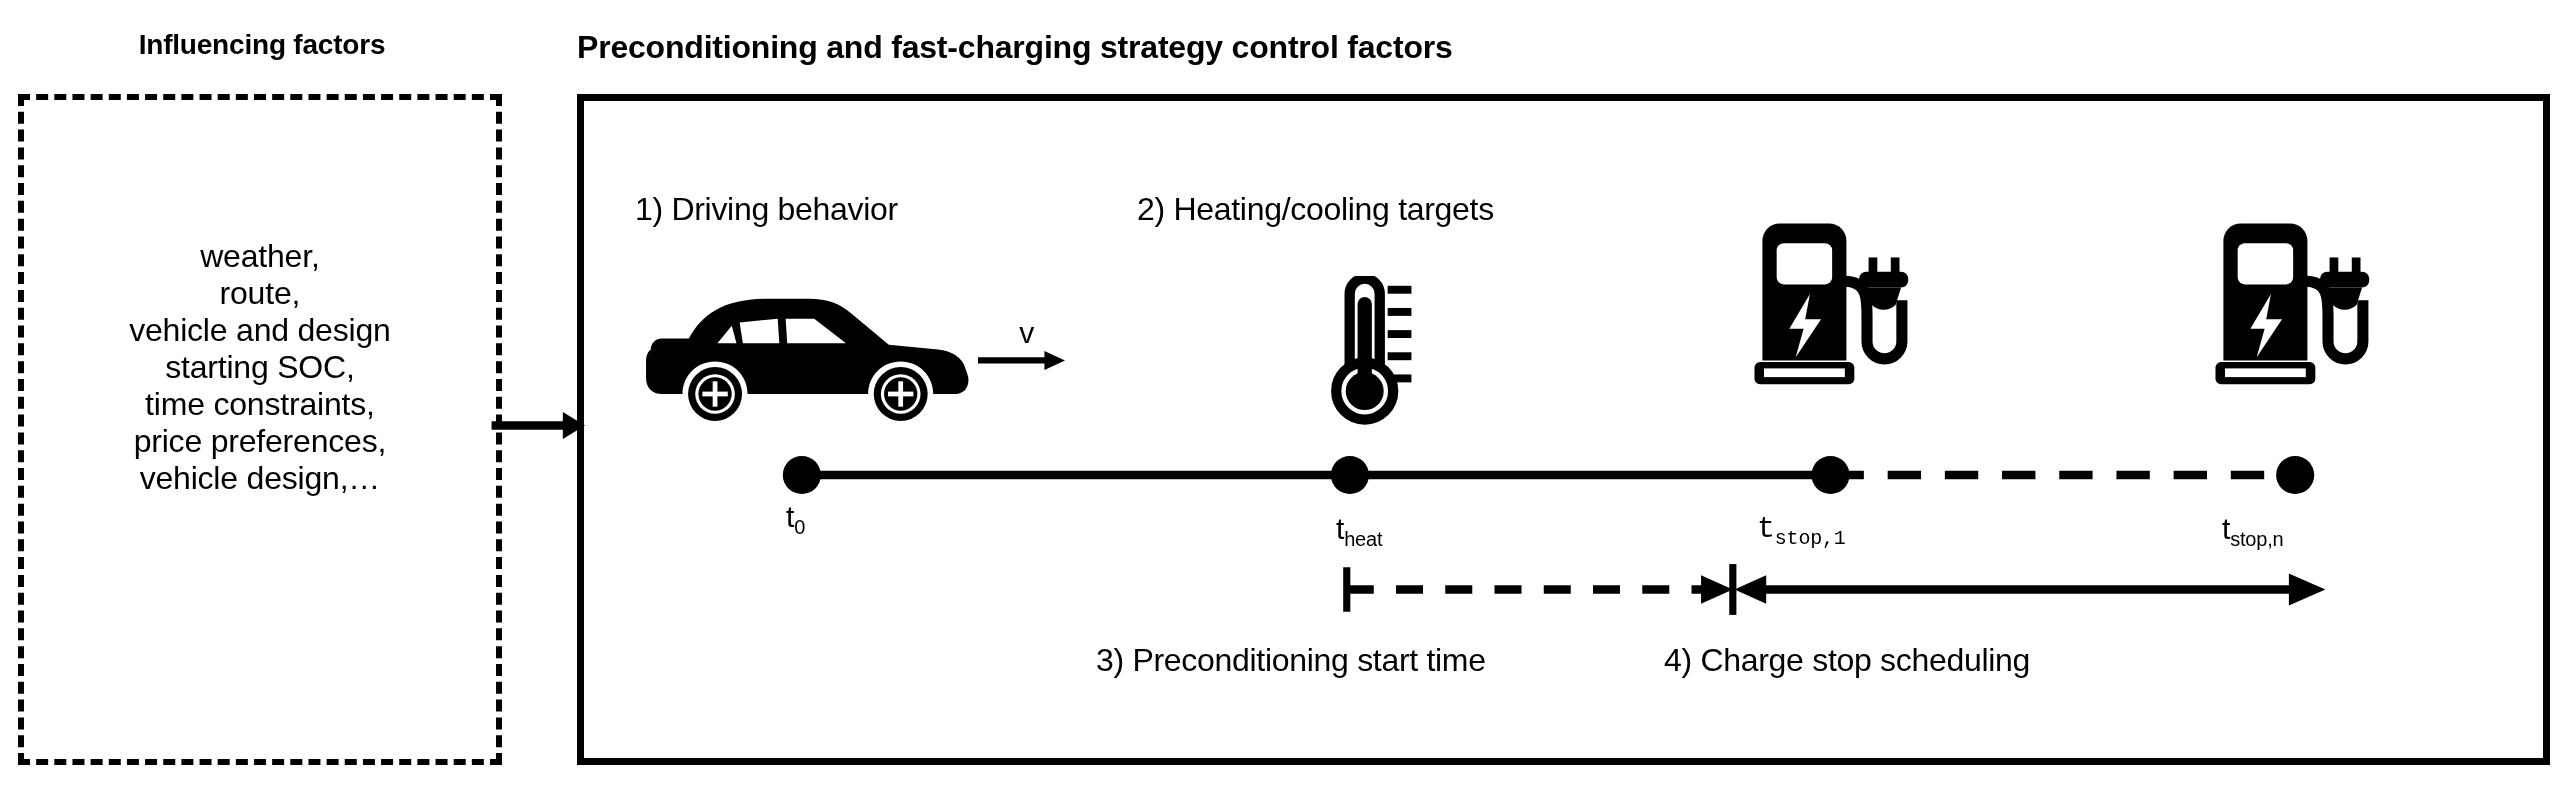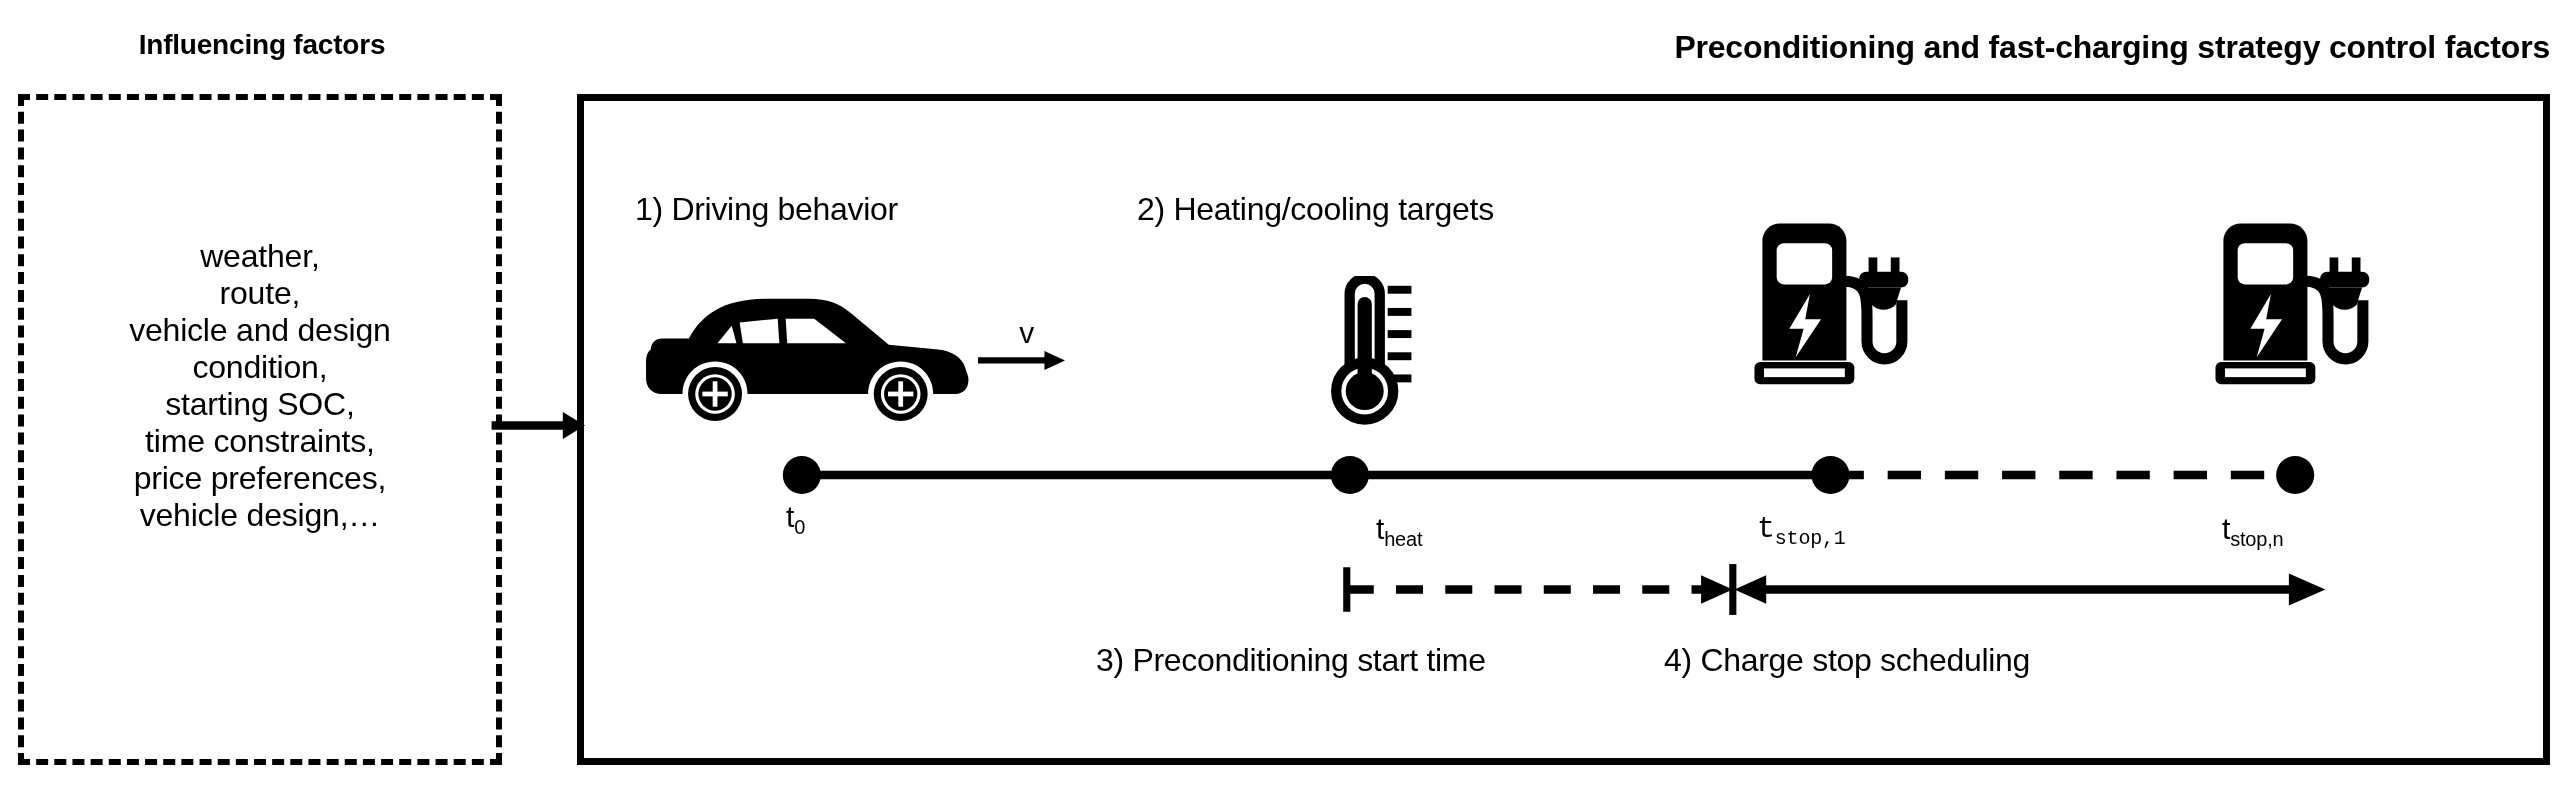--- a/index.html
+++ b/index.html
@@ -7,21 +7,21 @@
        font-family:"Liberation Sans","DejaVu Sans",sans-serif;color:#000;}
 
   .abs{position:absolute;}
 
   
   #left-heading{
     left:0px; top:29px; width:524px; text-align:center;
     font-size:28px; font-weight:bold; letter-spacing:-0.2px;
   }
   #right-heading{
-    left:577px; top:29px; width:1973px; text-align:right;
+    left:577px; top:29px; width:1973px; text-align:left;
     font-size:32px; font-weight:bold; letter-spacing:-0.2px;
   }
 
   
   #influencing-box{
     left:17.5px; top:94px; width:484px; height:671px;
     border:6.4px dashed #000; box-sizing:border-box;
   }
   #control-box{
     left:577px; top:94px; width:1973px; height:671px;
@@ -52,41 +52,40 @@
   #station-icon-1{left:1751px; top:221px; width:171px; height:168px;}
   #station-icon-2{left:2212px; top:221px; width:171px; height:168px;}
 
   
   #timeline{left:778px; top:451px; width:1541px; height:48px;}
 
   
   .tlabel{font-size:30px; white-space:nowrap; letter-spacing:-0.2px;}
   .tlabel sub{font-size:20px; letter-spacing:-0.2px;}
   #tlabel-t0{left:786px; top:500px;}
-  #tlabel-theat{left:1336px; top:512px;margin-left:40px;}
+  #tlabel-theat{left:1336px; top:512px;}
   #tlabel-tstop1{left:1757px; top:512px;font-family:Liberation Mono, monospace;}
   #tlabel-tstopn{left:2222px; top:512px;}
 
   
   #measure-lines{left:1342px; top:556px; width:985px; height:67px;}
 </style>
 </head>
 <body>
 
 <div class="abs" id="left-heading">Influencing factors</div>
 
 <div class="abs" id="right-heading">Preconditioning and fast-charging strategy control factors</div>
 
 <div class="abs" id="influencing-box"></div>
 
 <div class="abs" id="factor-list">
   <div>weather,</div>
   <div>route,</div>
   <div>vehicle and design</div>
-  <div>condition,</div>
   <div>starting SOC,</div>
   <div>time constraints,</div>
   <div>price preferences,</div>
   <div>vehicle design,…</div>
 </div>
 
 <svg class="abs" id="connector-arrow" viewBox="0 0 120 46">
   <line x1="2" y1="23" x2="96" y2="23" stroke="#000" stroke-width="11"></line>
   <polygon points="92,6 120,23 92,40" fill="#000"></polygon>
 </svg>

